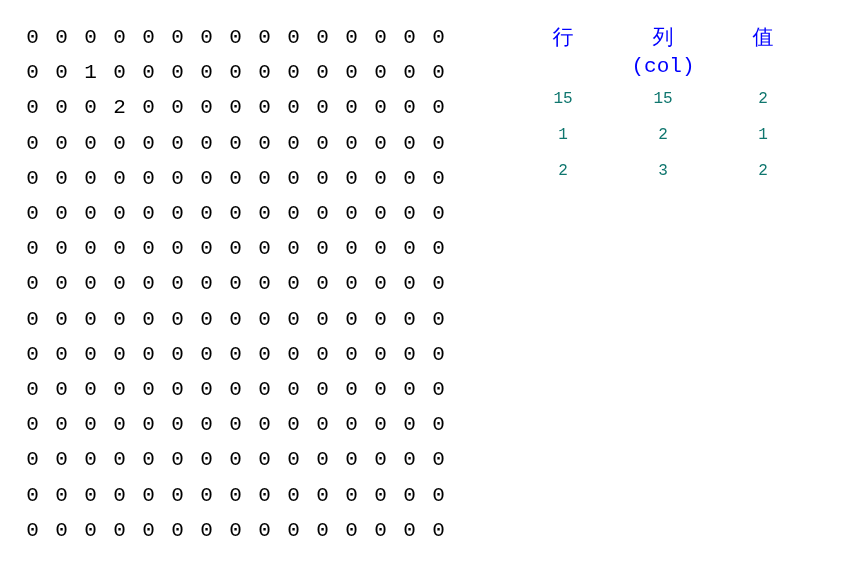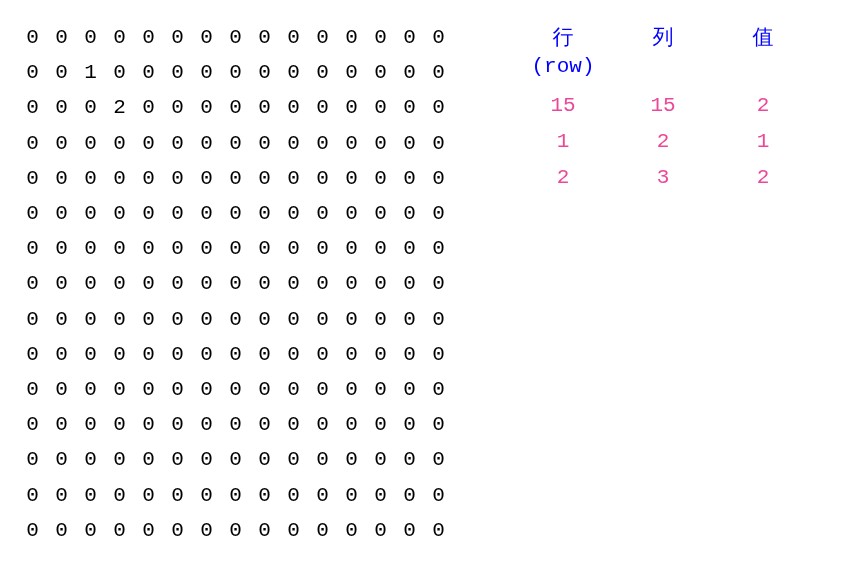--- a/index.html
+++ b/index.html
@@ -39,24 +39,24 @@
       color: #0000ff;
       font-size: 21px;
     }
     .sparse-header-cell {
       width: 100px;
       text-align: center;
       line-height: 28px;
     }
     .sparse-data-row {
       display: flex;
-      color: #ec4899;
-      font-size: 21px;
+      color: #0f766e;
+      font-size: 16px;
       height: 36px;
-      align-items: flex-end;
+      align-items: center;
     }
     .sparse-data-cell {
       width: 100px;
       text-align: center;
     }
   </style>
 </head>
 <body>
 
 <div class="matrix-area" id="matrix-container">
@@ -314,24 +314,24 @@
       <div class="matrix-cell">0</div>
       <div class="matrix-cell">0</div>
       <div class="matrix-cell">0</div>
     </div>
   </div>
 
 <div class="sparse-area">
   <div class="sparse-header">
     <div class="sparse-header-cell">
       <div>行</div>
-      <div>(row)</div>
     </div>
     <div class="sparse-header-cell">
       <div>列</div>
+      <div>(col)</div>
     </div>
     <div class="sparse-header-cell">
       <div>值</div>
     </div>
   </div>
   <div id="sparse-rows-container">
       <div class="sparse-data-row">
         <div class="sparse-data-cell">15</div>
         <div class="sparse-data-cell">15</div>
         <div class="sparse-data-cell">2</div>

